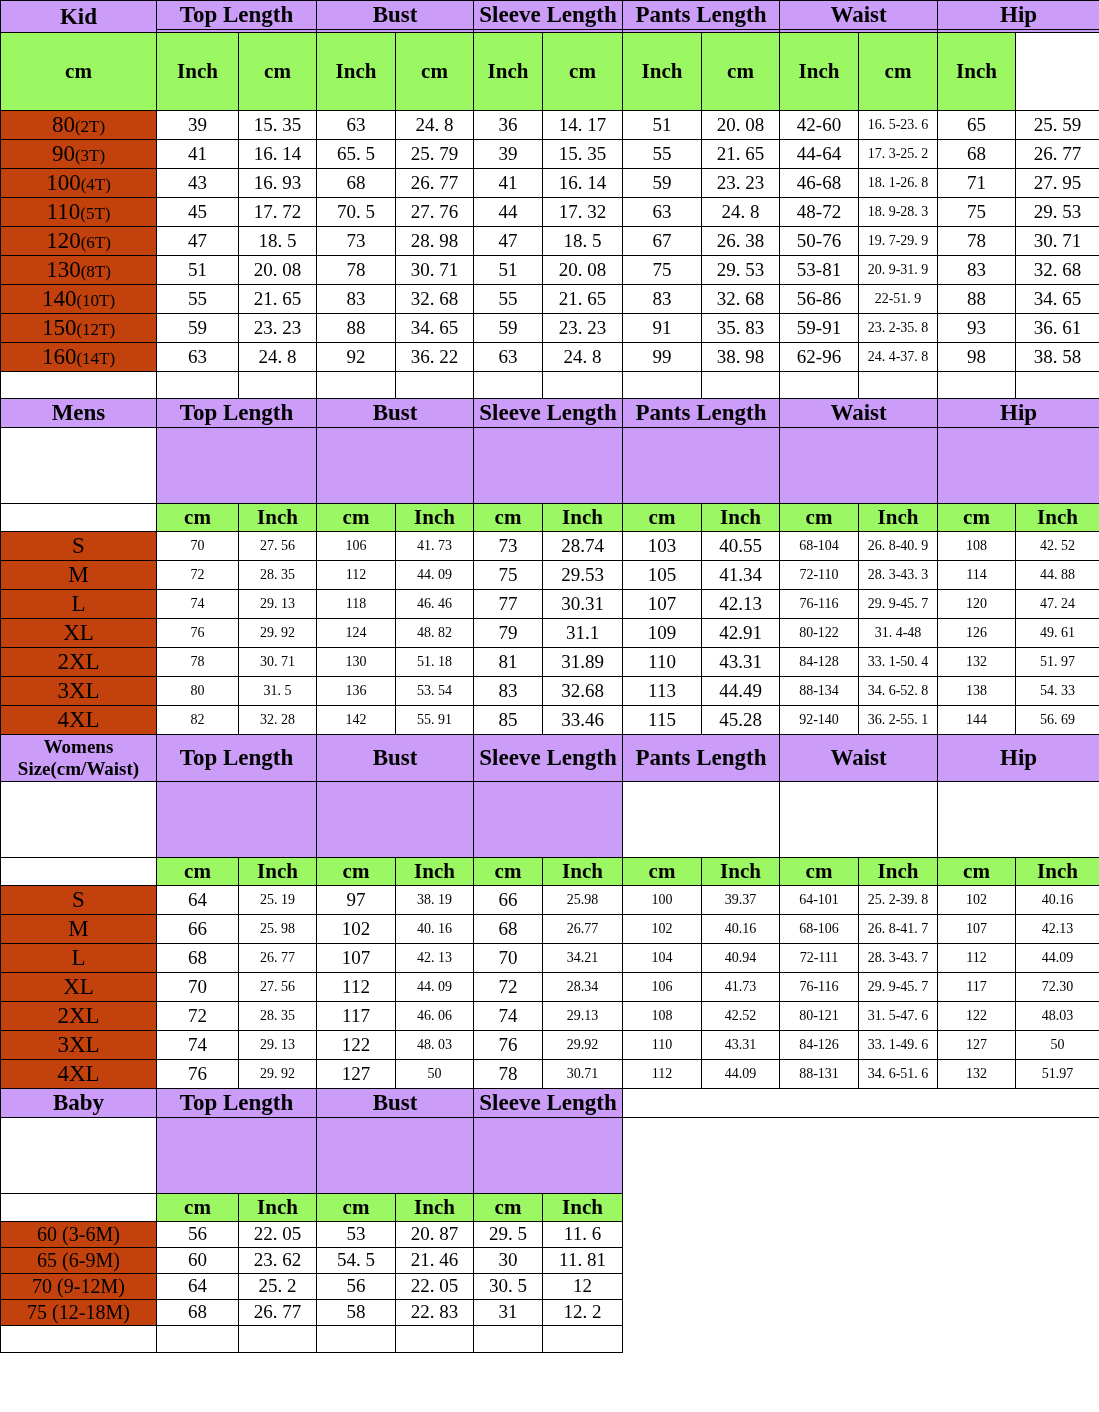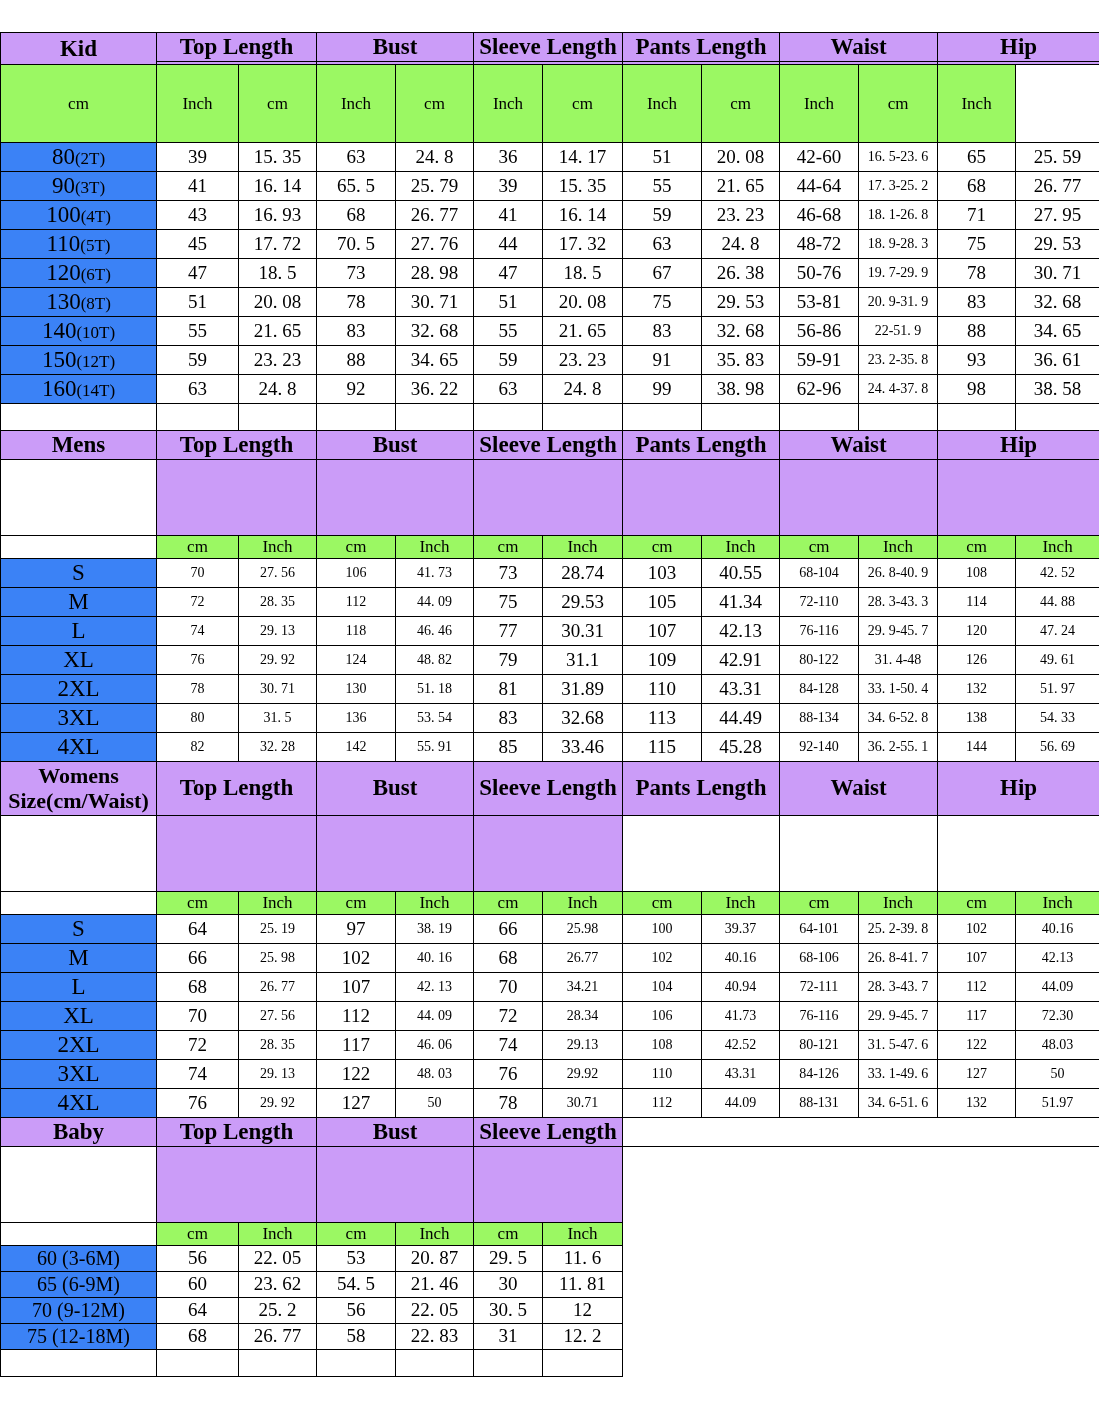--- a/index.html
+++ b/index.html
@@ -6,40 +6,39 @@
   body{
     width:1099px;
     background:#ffffff;
     font-family:"Liberation Serif", serif;
     color:#000;
   }
   table{
     border-collapse:collapse;
     width:1099px;
     table-layout:fixed;
-    margin-top:32px;
   }
   td{
     border:1px solid #000;
     text-align:center;
     vertical-align:middle;
     padding:1px 2px;
     overflow:hidden;
     white-space:nowrap;
   }
   .hdr-purple{background:#cb9cf8;font-weight:bold;font-size:23px;}
-  .hdr-green{background:#9bf863;font-weight:normal;font-size:17px;}
+  .hdr-green{background:#9bf863;font-weight:bold;font-size:21px;}
   .blank-purple{background:#cb9cf8;}
   .blank-white{background:#ffffff;}
-  .rowlabel{font-size:23px;background:#3b82f6;}
+  .rowlabel{font-size:23px;background:#c2410c;}
   .rowlabel small{font-size:17px;}
   .val{font-size:19px;background:#ffffff;}
   .val-sm{font-size:14px;background:#ffffff;}
   .empty-row td{height:24px;background:#ffffff;}
-  .two-line{font-size:22px;line-height:1.15;white-space:normal;}
+  .two-line{font-size:19px;line-height:1.15;white-space:normal;}
   .tall{height:78px;}
   .tall2{height:76px;}
   col.c0{width:156px;}
   col.c1{width:82px;}
   col.c2{width:78px;}
   col.c3{width:79px;}
   col.c4{width:78px;}
   col.c5{width:69px;}
   col.c6{width:80px;}
   col.c7{width:79px;}

